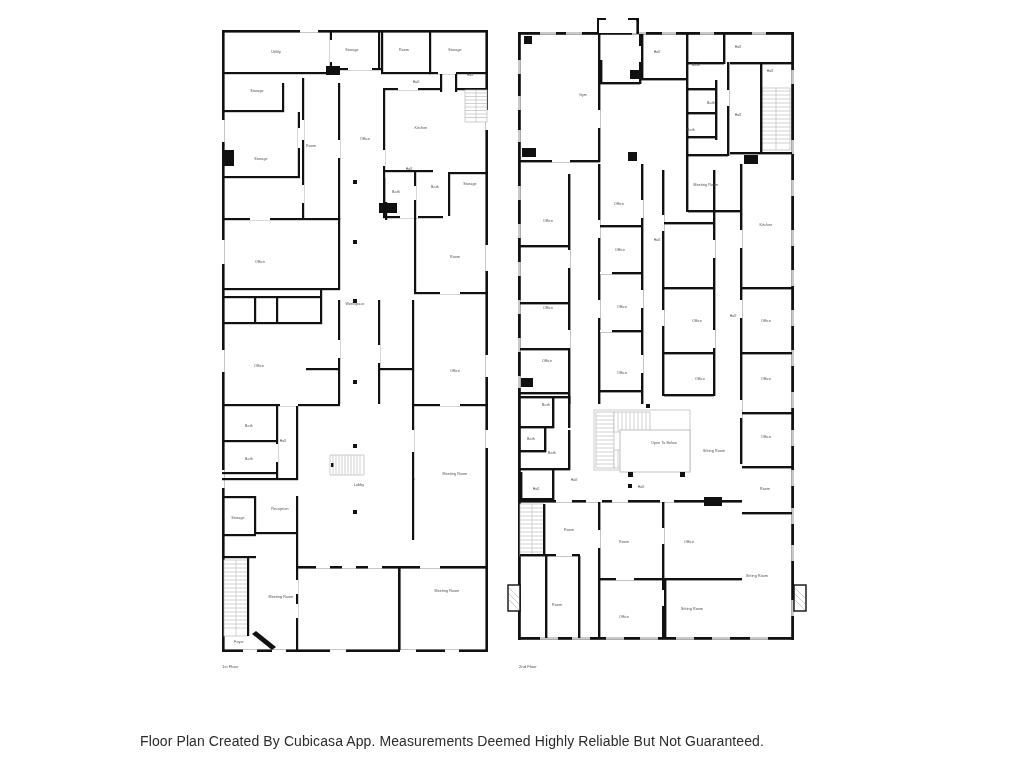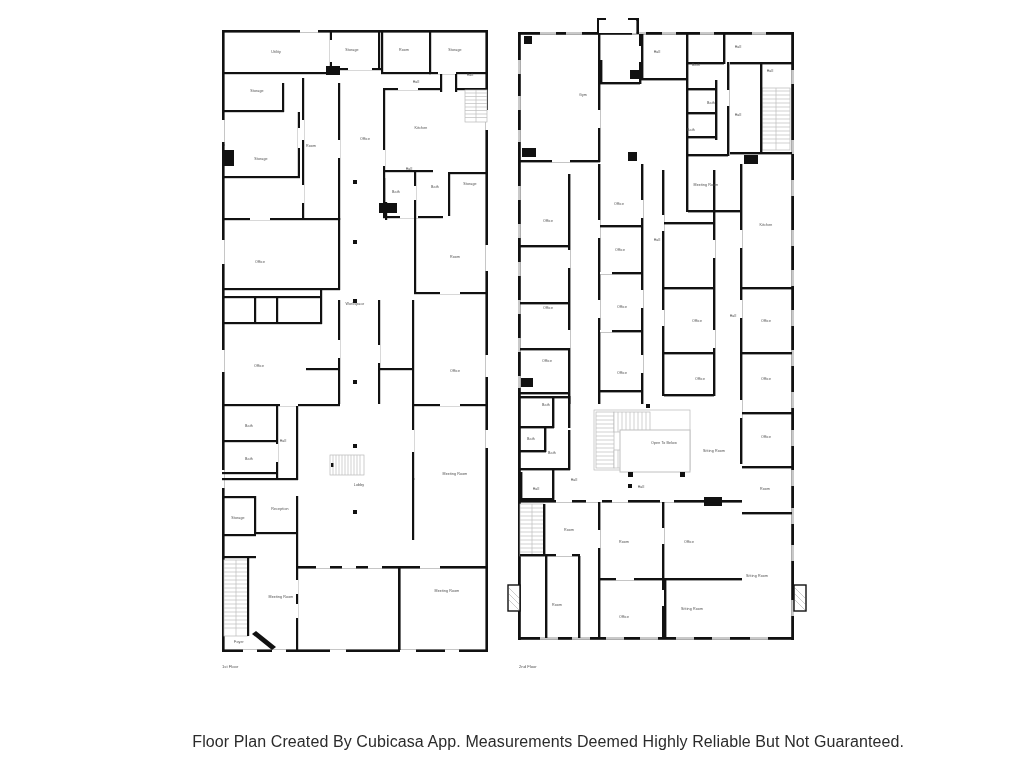--- a/index.html
+++ b/index.html
@@ -48,23 +48,23 @@
     font-family: "Liberation Sans", sans-serif;
     font-size: 4.2px;
     fill: #555555;
     text-anchor: start;
   }
   #caption {
     position: absolute;
     left: 0;
     top: 733px;
     width: 904px;
-    text-align: right;
+    text-align: center;
     font-family: "Liberation Sans", sans-serif;
-    font-size: 16px;
+    font-size: 14px;
     color: #2b2b2b;
     letter-spacing: 0.1px;
   }
 </style>
 </head>
 <body>
 
 <div id="sheet">
 
   <svg class="plan" viewBox="0 0 1024 768" preserveAspectRatio="none">

